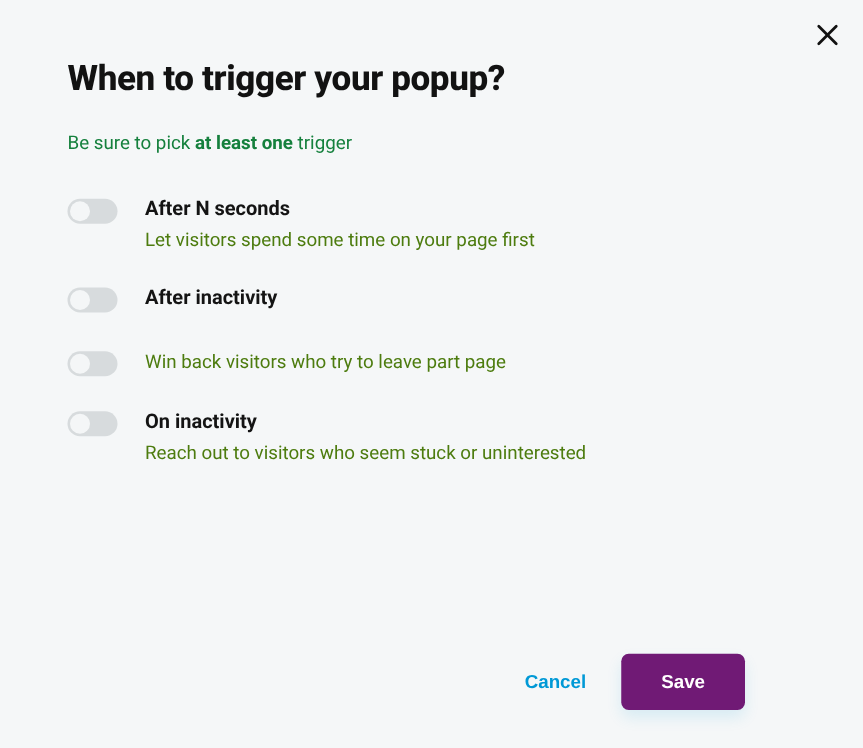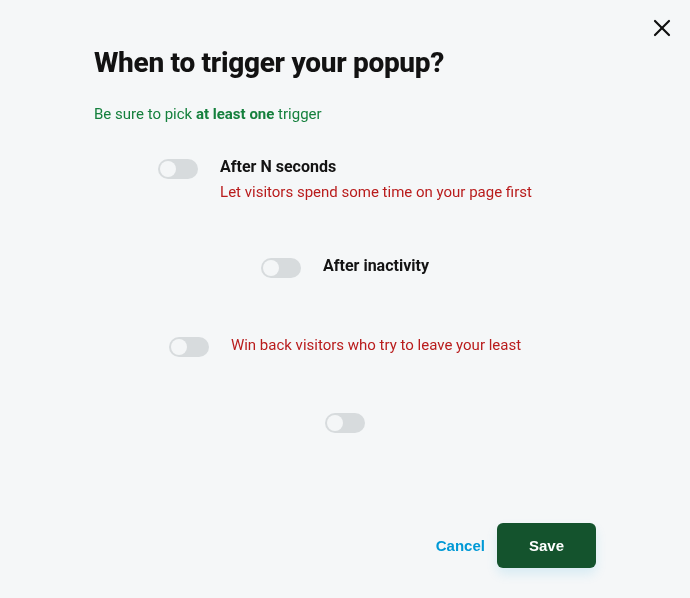--- a/index.html
+++ b/index.html
@@ -22,36 +22,36 @@
     right: 18px;
     width: 20px;
     height: 20px;
     cursor: pointer;
     background: transparent;
     border: none;
     padding: 0;
   }
   .close-btn svg { display: block; }
   .content {
-    padding: 46px 94px 0 94px;
+    padding: 46px 94px 0 54px;
   }
   .title {
     font-size: 28px;
     font-weight: 800;
     letter-spacing: -0.3px;
     color: #121212;
     margin-bottom: 26px;
   }
   .subtitle {
     font-size: 15px;
     color: #15803d;
     margin-bottom: 34px;
   }
   .subtitle .bold { font-weight: 700; }
-  .option-list { display: flex; flex-direction: column; gap: 54px; align-items: center; }
+  .option-list { display: flex; flex-direction: column; gap: 26px; }
   .option {
     display: flex;
     align-items: flex-start;
     gap: 22px;
   }
   .toggle {
     flex: 0 0 auto;
     width: 40px;
     height: 20px;
     background: #d7dbdd;
@@ -74,42 +74,42 @@
   }
   .option-text { flex: 1 1 auto; }
   .option-title {
     font-size: 16px;
     font-weight: 700;
     color: #141414;
     margin-bottom: 6px;
   }
   .option-desc {
     font-size: 15px;
-    color: #b91c1c;
+    color: #4d7c0f;
     line-height: 1.35;
   }
   .footer {
     position: absolute;
     bottom: 30px;
     right: 94px;
     display: flex;
     align-items: center;
-    gap: 12px;
+    gap: 28px;
   }
   .btn-cancel {
     background: transparent;
     border: none;
     color: #0099d6;
     font-size: 15px;
     font-weight: 700;
     cursor: pointer;
     padding: 10px 0;
   }
   .btn-save {
-    background: #14532d;
+    background: #701a75;
     border: none;
     color: #ffffff;
     font-size: 15px;
     font-weight: 700;
     padding: 14px 32px;
     border-radius: 6px;
     cursor: pointer;
     box-shadow: 0 6px 12px rgba(0, 153, 214, 0.12);
   }
 </style>
@@ -146,26 +146,30 @@
       <div class="option">
         <button class="toggle" aria-pressed="false"></button>
         <div class="option-text">
           <div class="option-title">After inactivity</div>
         </div>
       </div>
 
       <div class="option">
         <button class="toggle" aria-pressed="false"></button>
         <div class="option-text">
-          <div class="option-desc">Win back visitors who try to leave your least</div>
+          <div class="option-desc">Win back visitors who try to leave part page</div>
         </div>
       </div>
 
       <div class="option">
         <button class="toggle" aria-pressed="false"></button>
+        <div class="option-text">
+          <div class="option-title">On inactivity</div>
+          <div class="option-desc">Reach out to visitors who seem stuck or uninterested</div>
+        </div>
       </div>
 
     </div>
   </div>
 
   <div class="footer">
     <button class="btn-cancel">Cancel</button>
     <button class="btn-save">Save</button>
   </div>
 

